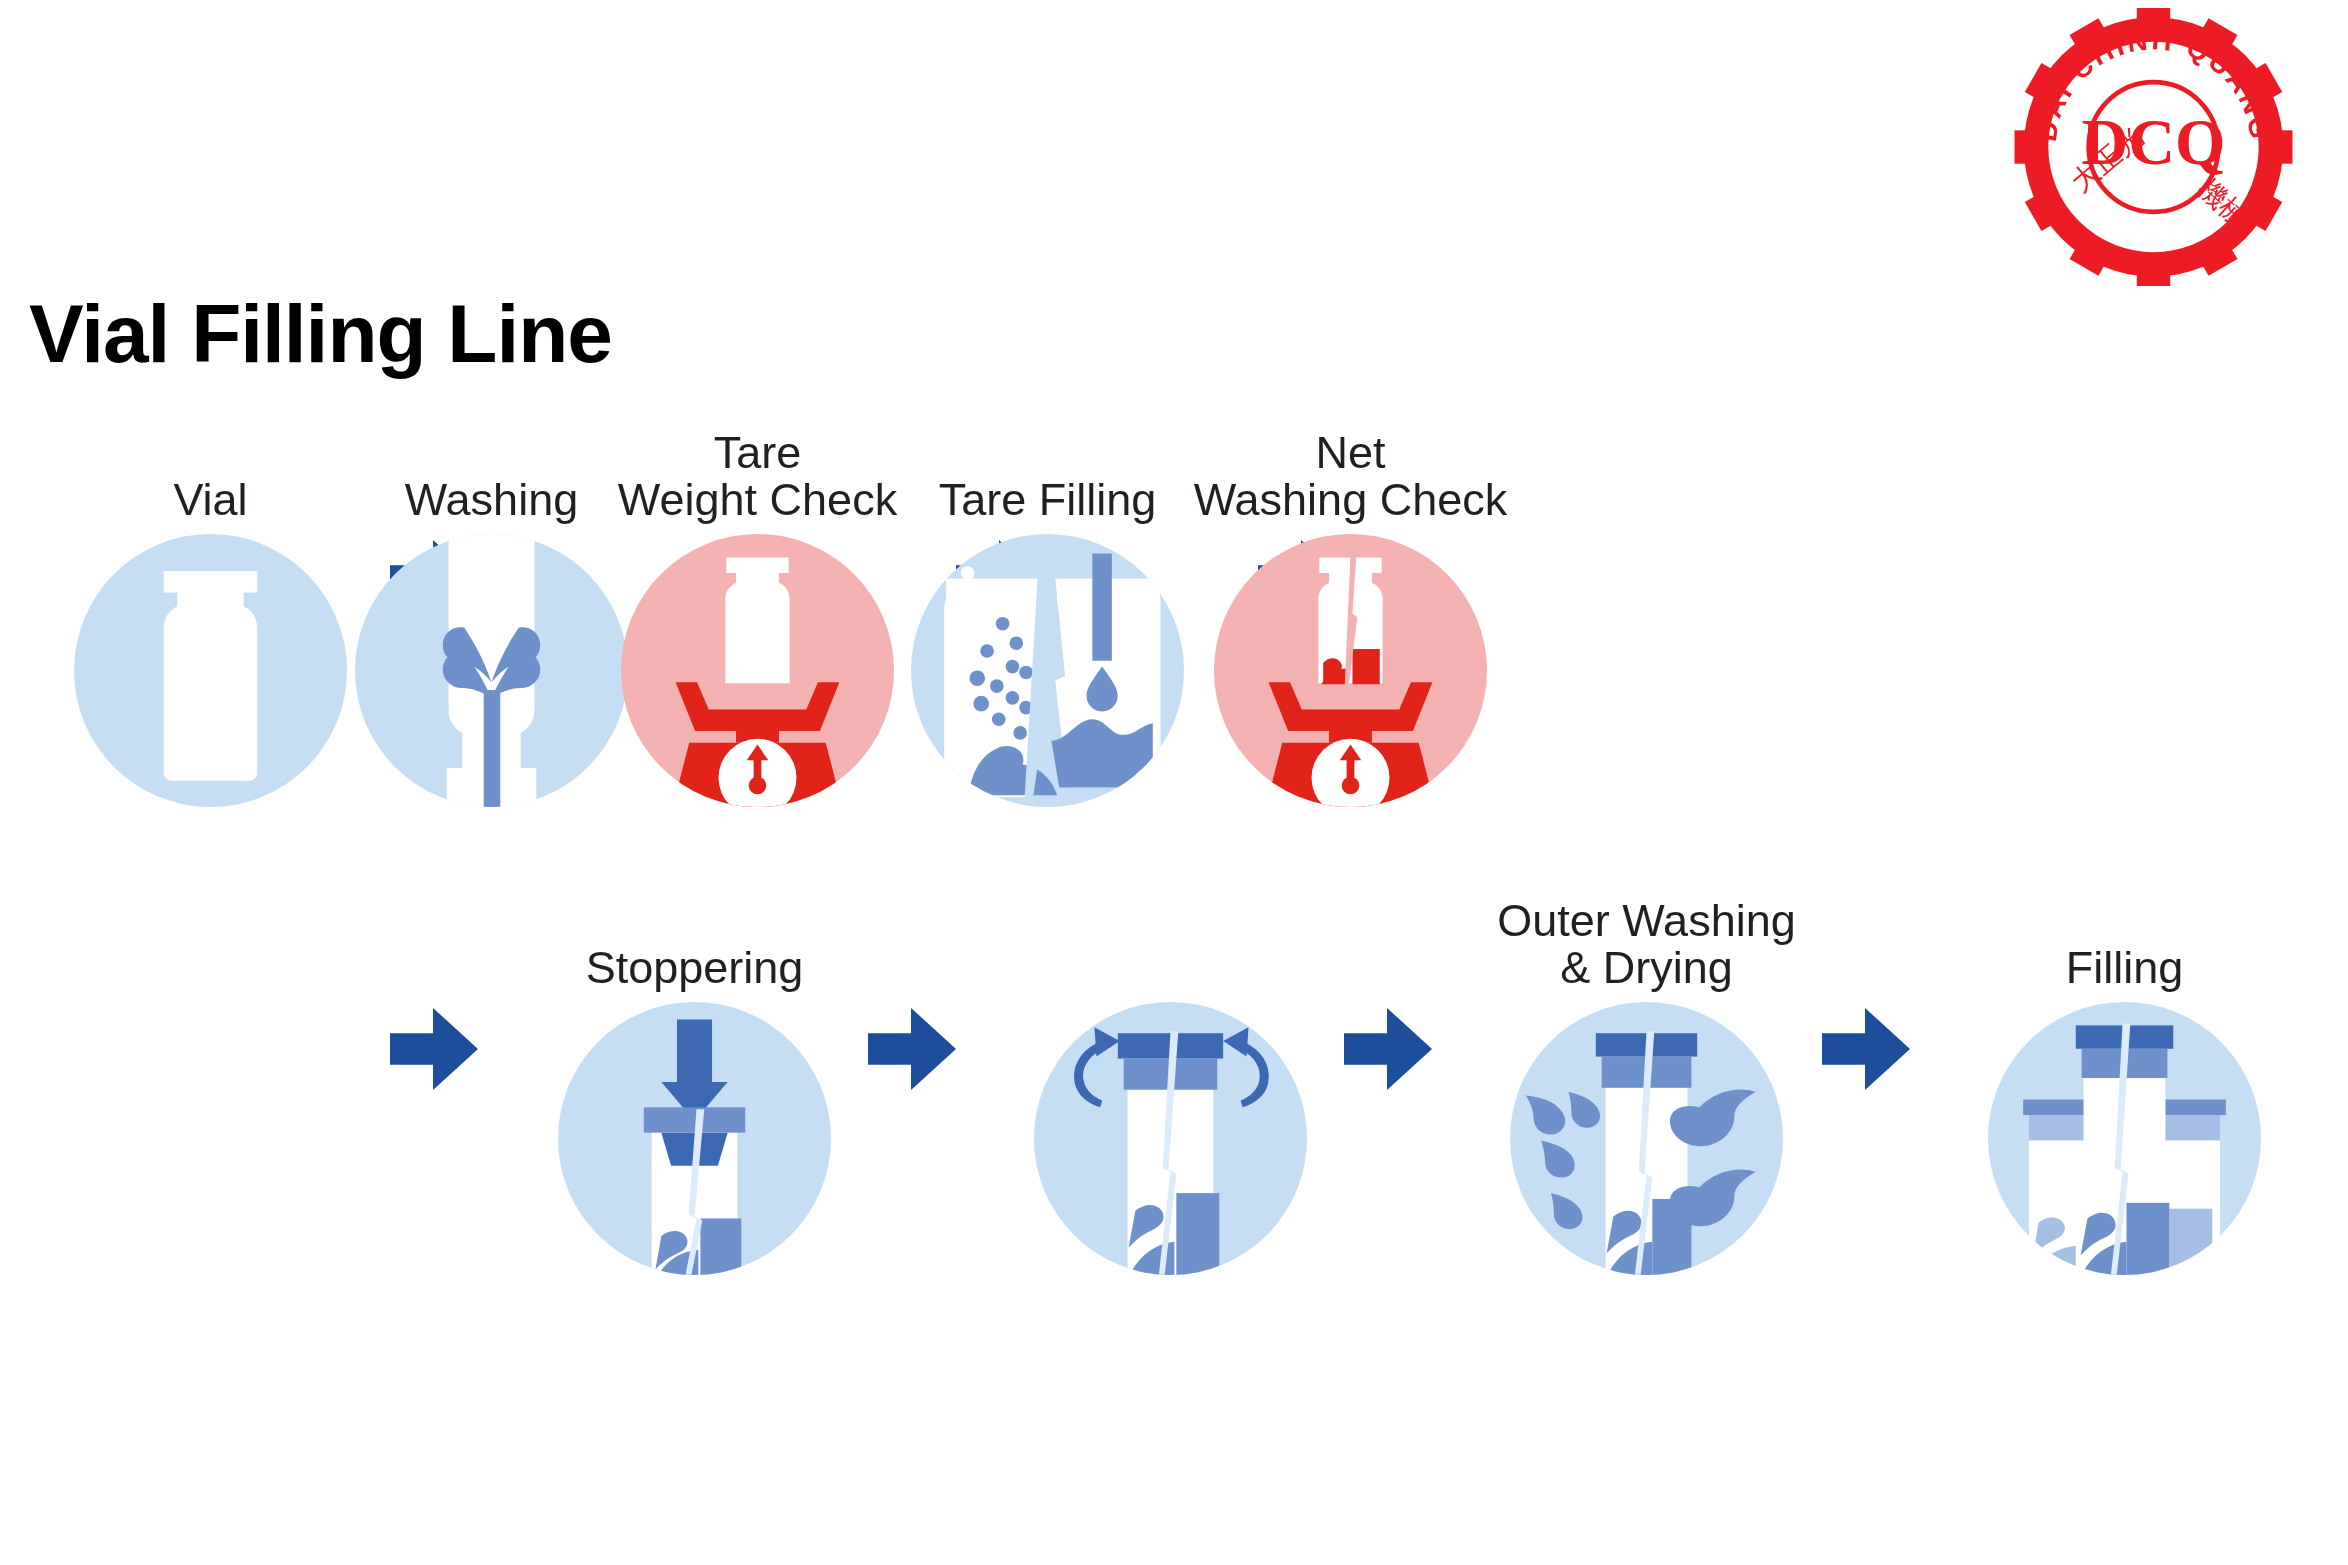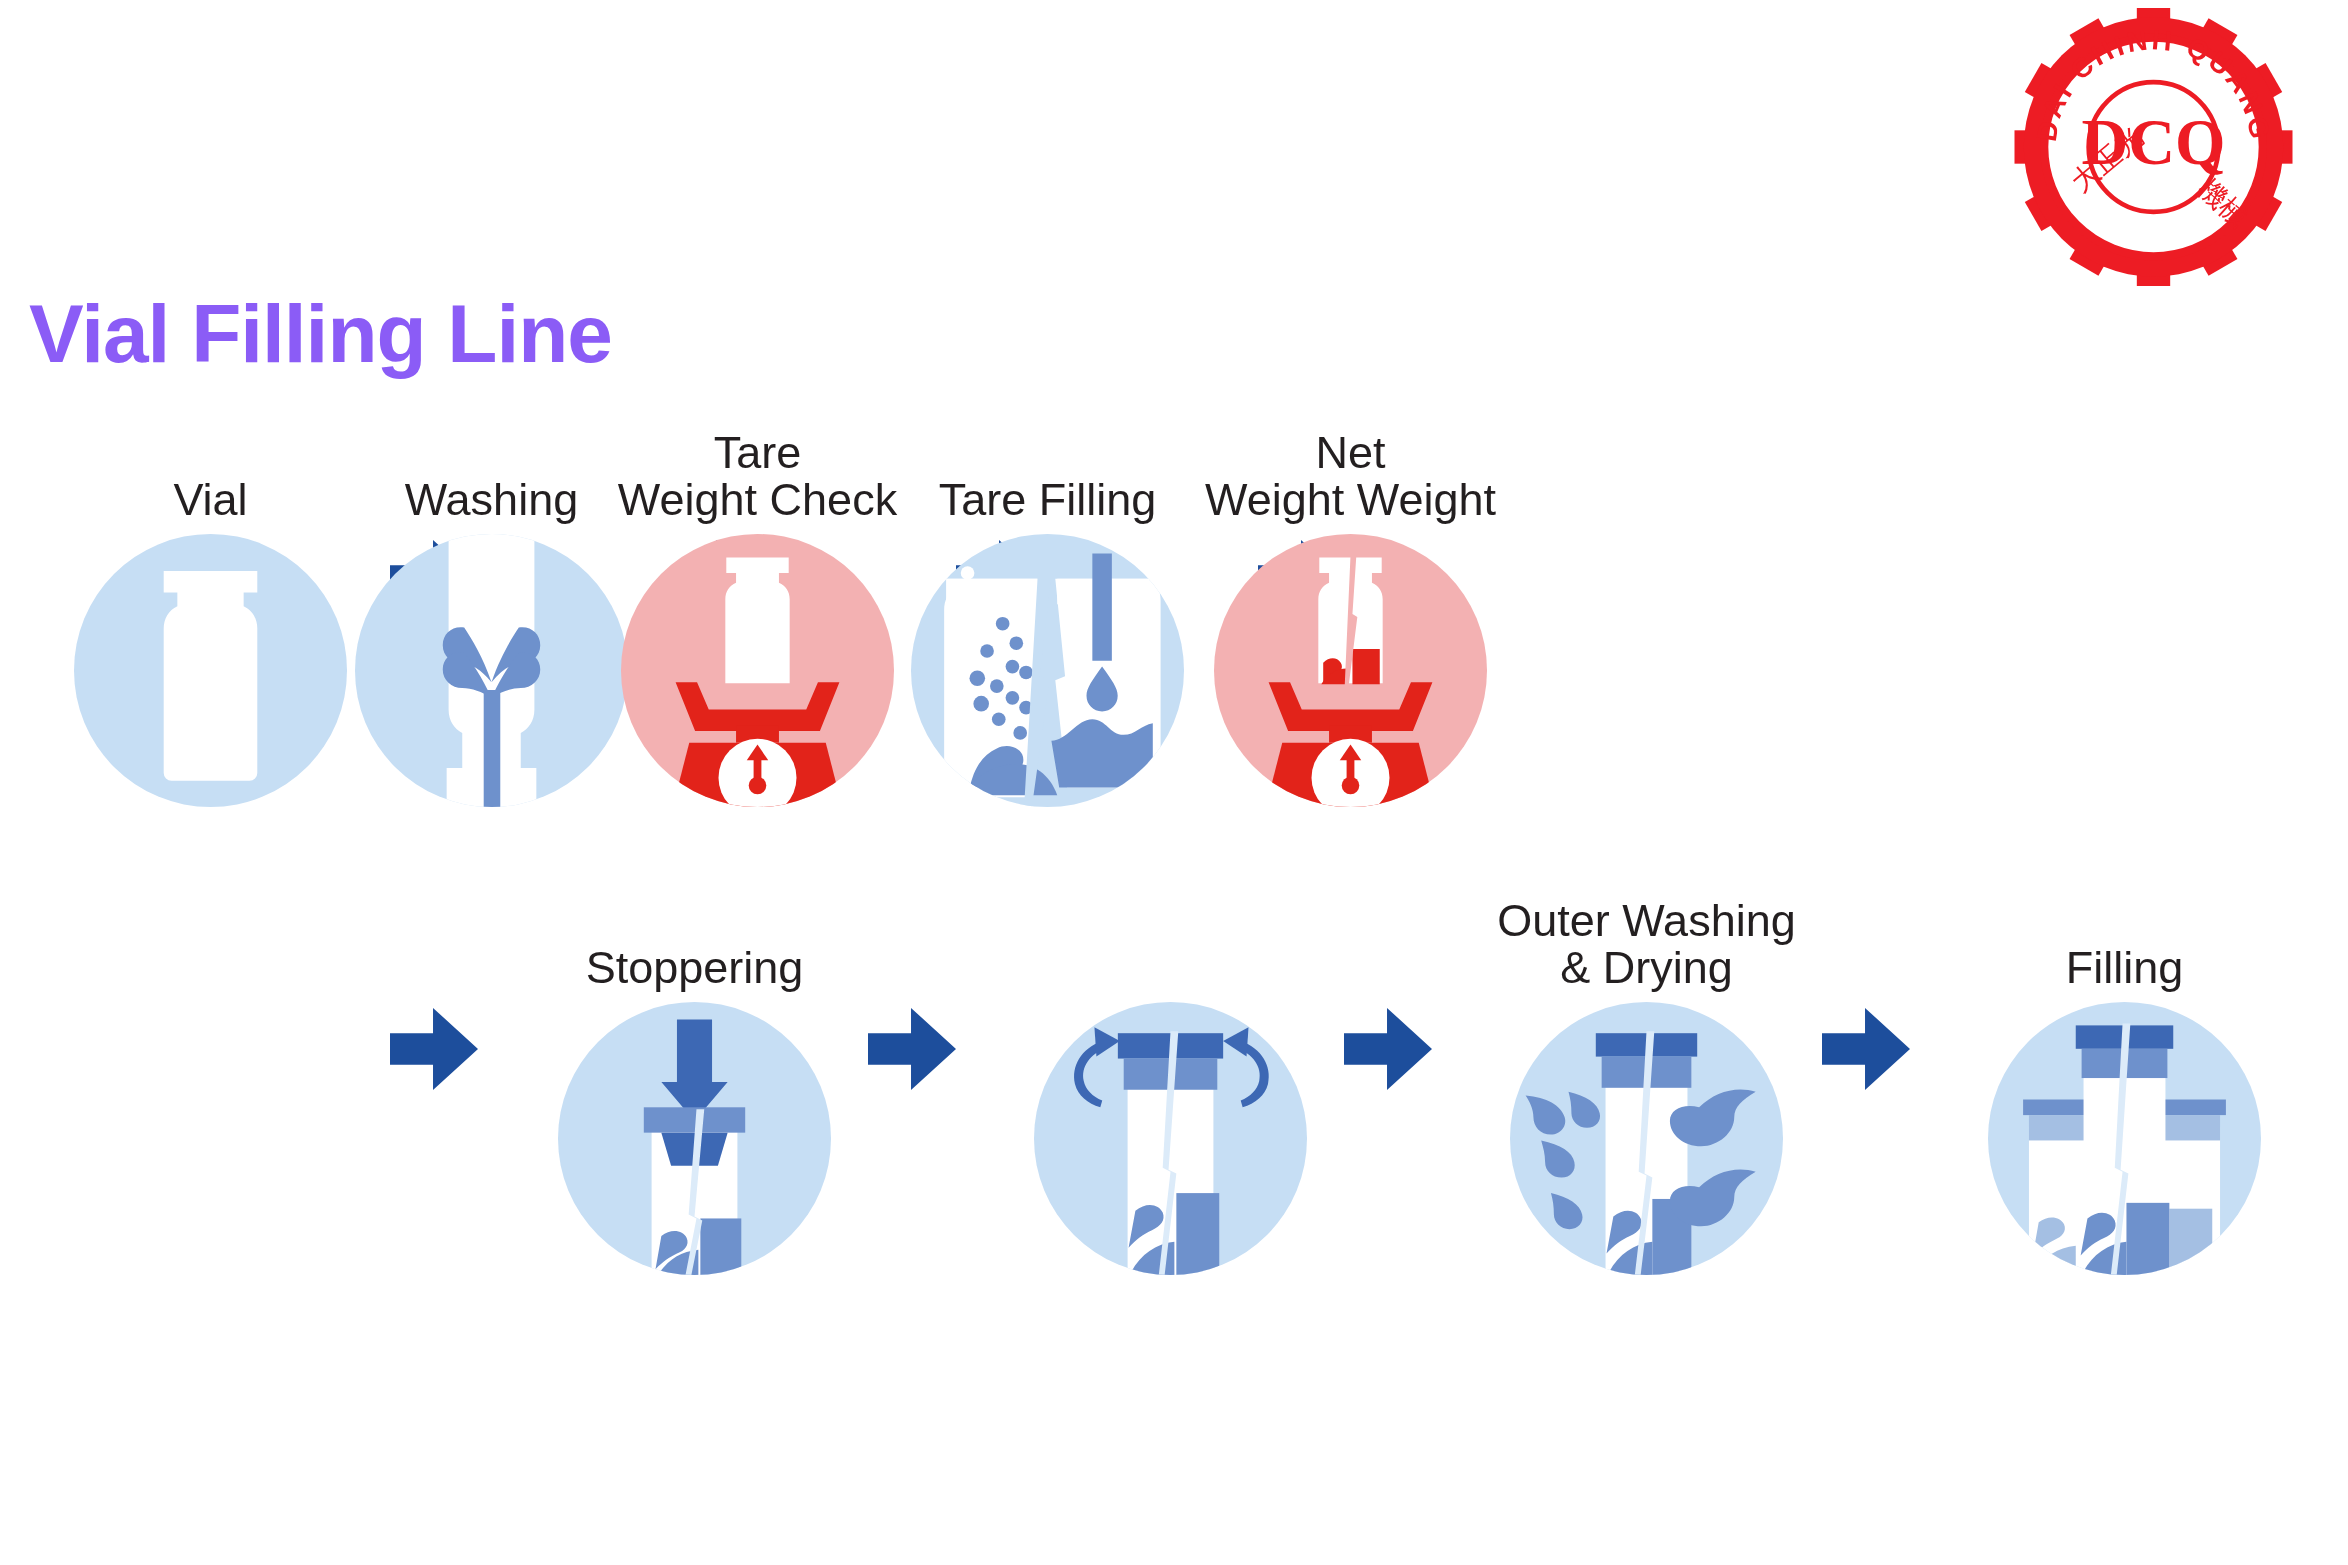--- a/index.html
+++ b/index.html
@@ -8,21 +8,21 @@
     font-family:"Liberation Sans","DejaVu Sans",sans-serif;
     color:#231f20;
   }
   
   #logo{position:absolute;left:2007px;top:7.8px;width:293px;height:278px;}
   #logo svg{display:block;width:100%;height:100%;}
 
   
   #page-title{
     position:absolute;left:29px;top:293px;
-    font-size:82px;font-weight:bold;color:#8b5cf6;
+    font-size:82px;font-weight:bold;color:#000000;
     letter-spacing:-1px;line-height:1;
   }
 
   
   .row{position:absolute;left:0;width:2088px;height:429px;}
   #row-1{top:390px;}
   #row-2{top:858px;}
 
   .step{position:absolute;top:0;width:293px;height:429px;}
   .step-label{
@@ -184,21 +184,21 @@
   </div>
 
   <div class="arrow" style="left:1258px;top:146px;">
     <svg viewBox="0 0 90 92">
         <path fill="#1d4e9c" d="M0 30h44V4l46 42-46 42V62H0z"></path>
       </svg>
   </div>
 
   <div class="step" id="s-net">
     <div class="step-label">Net
-Weight Weight</div>
+Washing Check</div>
     <div class="step-circle c-pink">
       <svg viewBox="0 0 280 280">
         <path fill="#ffffff" d="M108 24h64v16h-10v10c7 3 11 9 11 17v86h-66v-86c0-8 4-14 11-17V40h-10z"></path>
         <path fill="#e2231a" d="M142 118h28v36h-28z"></path>
         <path fill="#e2231a" d="M112 132c6-6 14-6 18 0 3 5 0 10-5 12-4 2-8 4-13 10z"></path>
         <path fill="#e2231a" d="M110 154c6-10 16-16 26-16v16z"></path>
         <path fill="#f3b1b2" d="M140 22l6 0 -4 60 5 3 -9 72h-4z"></path>
         <g fill="#e2231a">
           <path d="M56 152h22l12 28h100l12-28h22l-20 50H76z"></path>
           <rect x="118" y="196" width="44" height="18"></rect>

